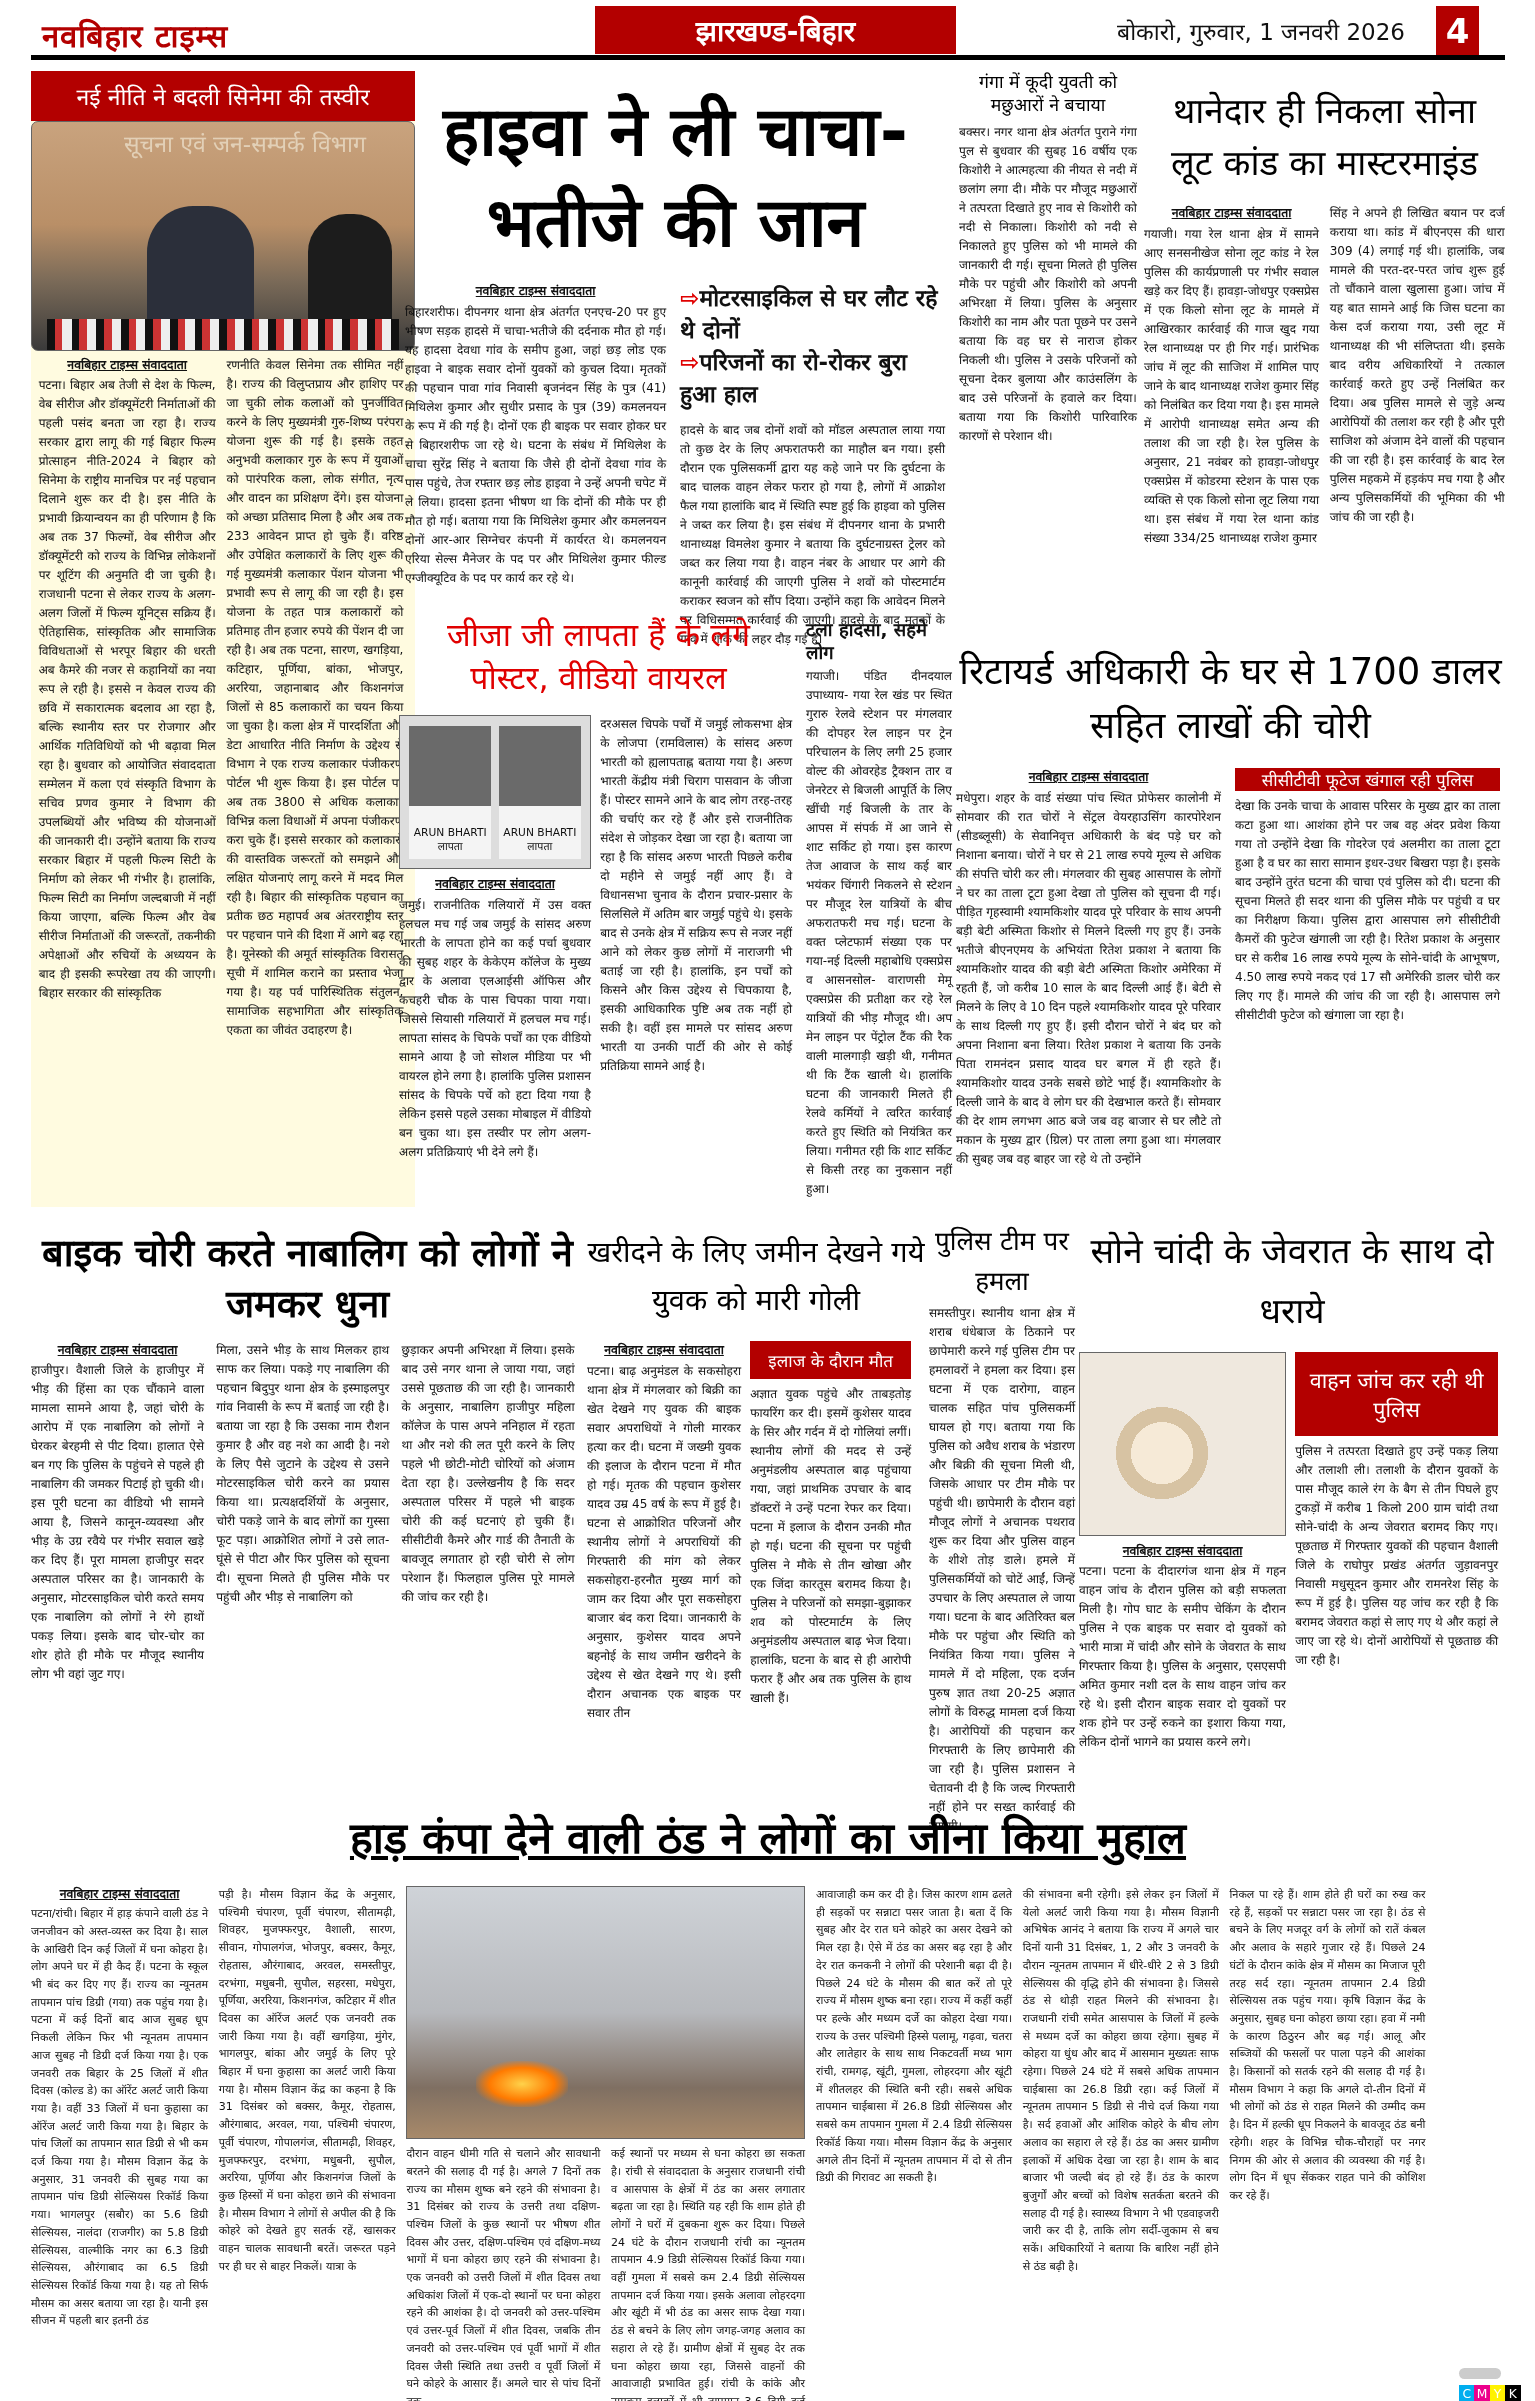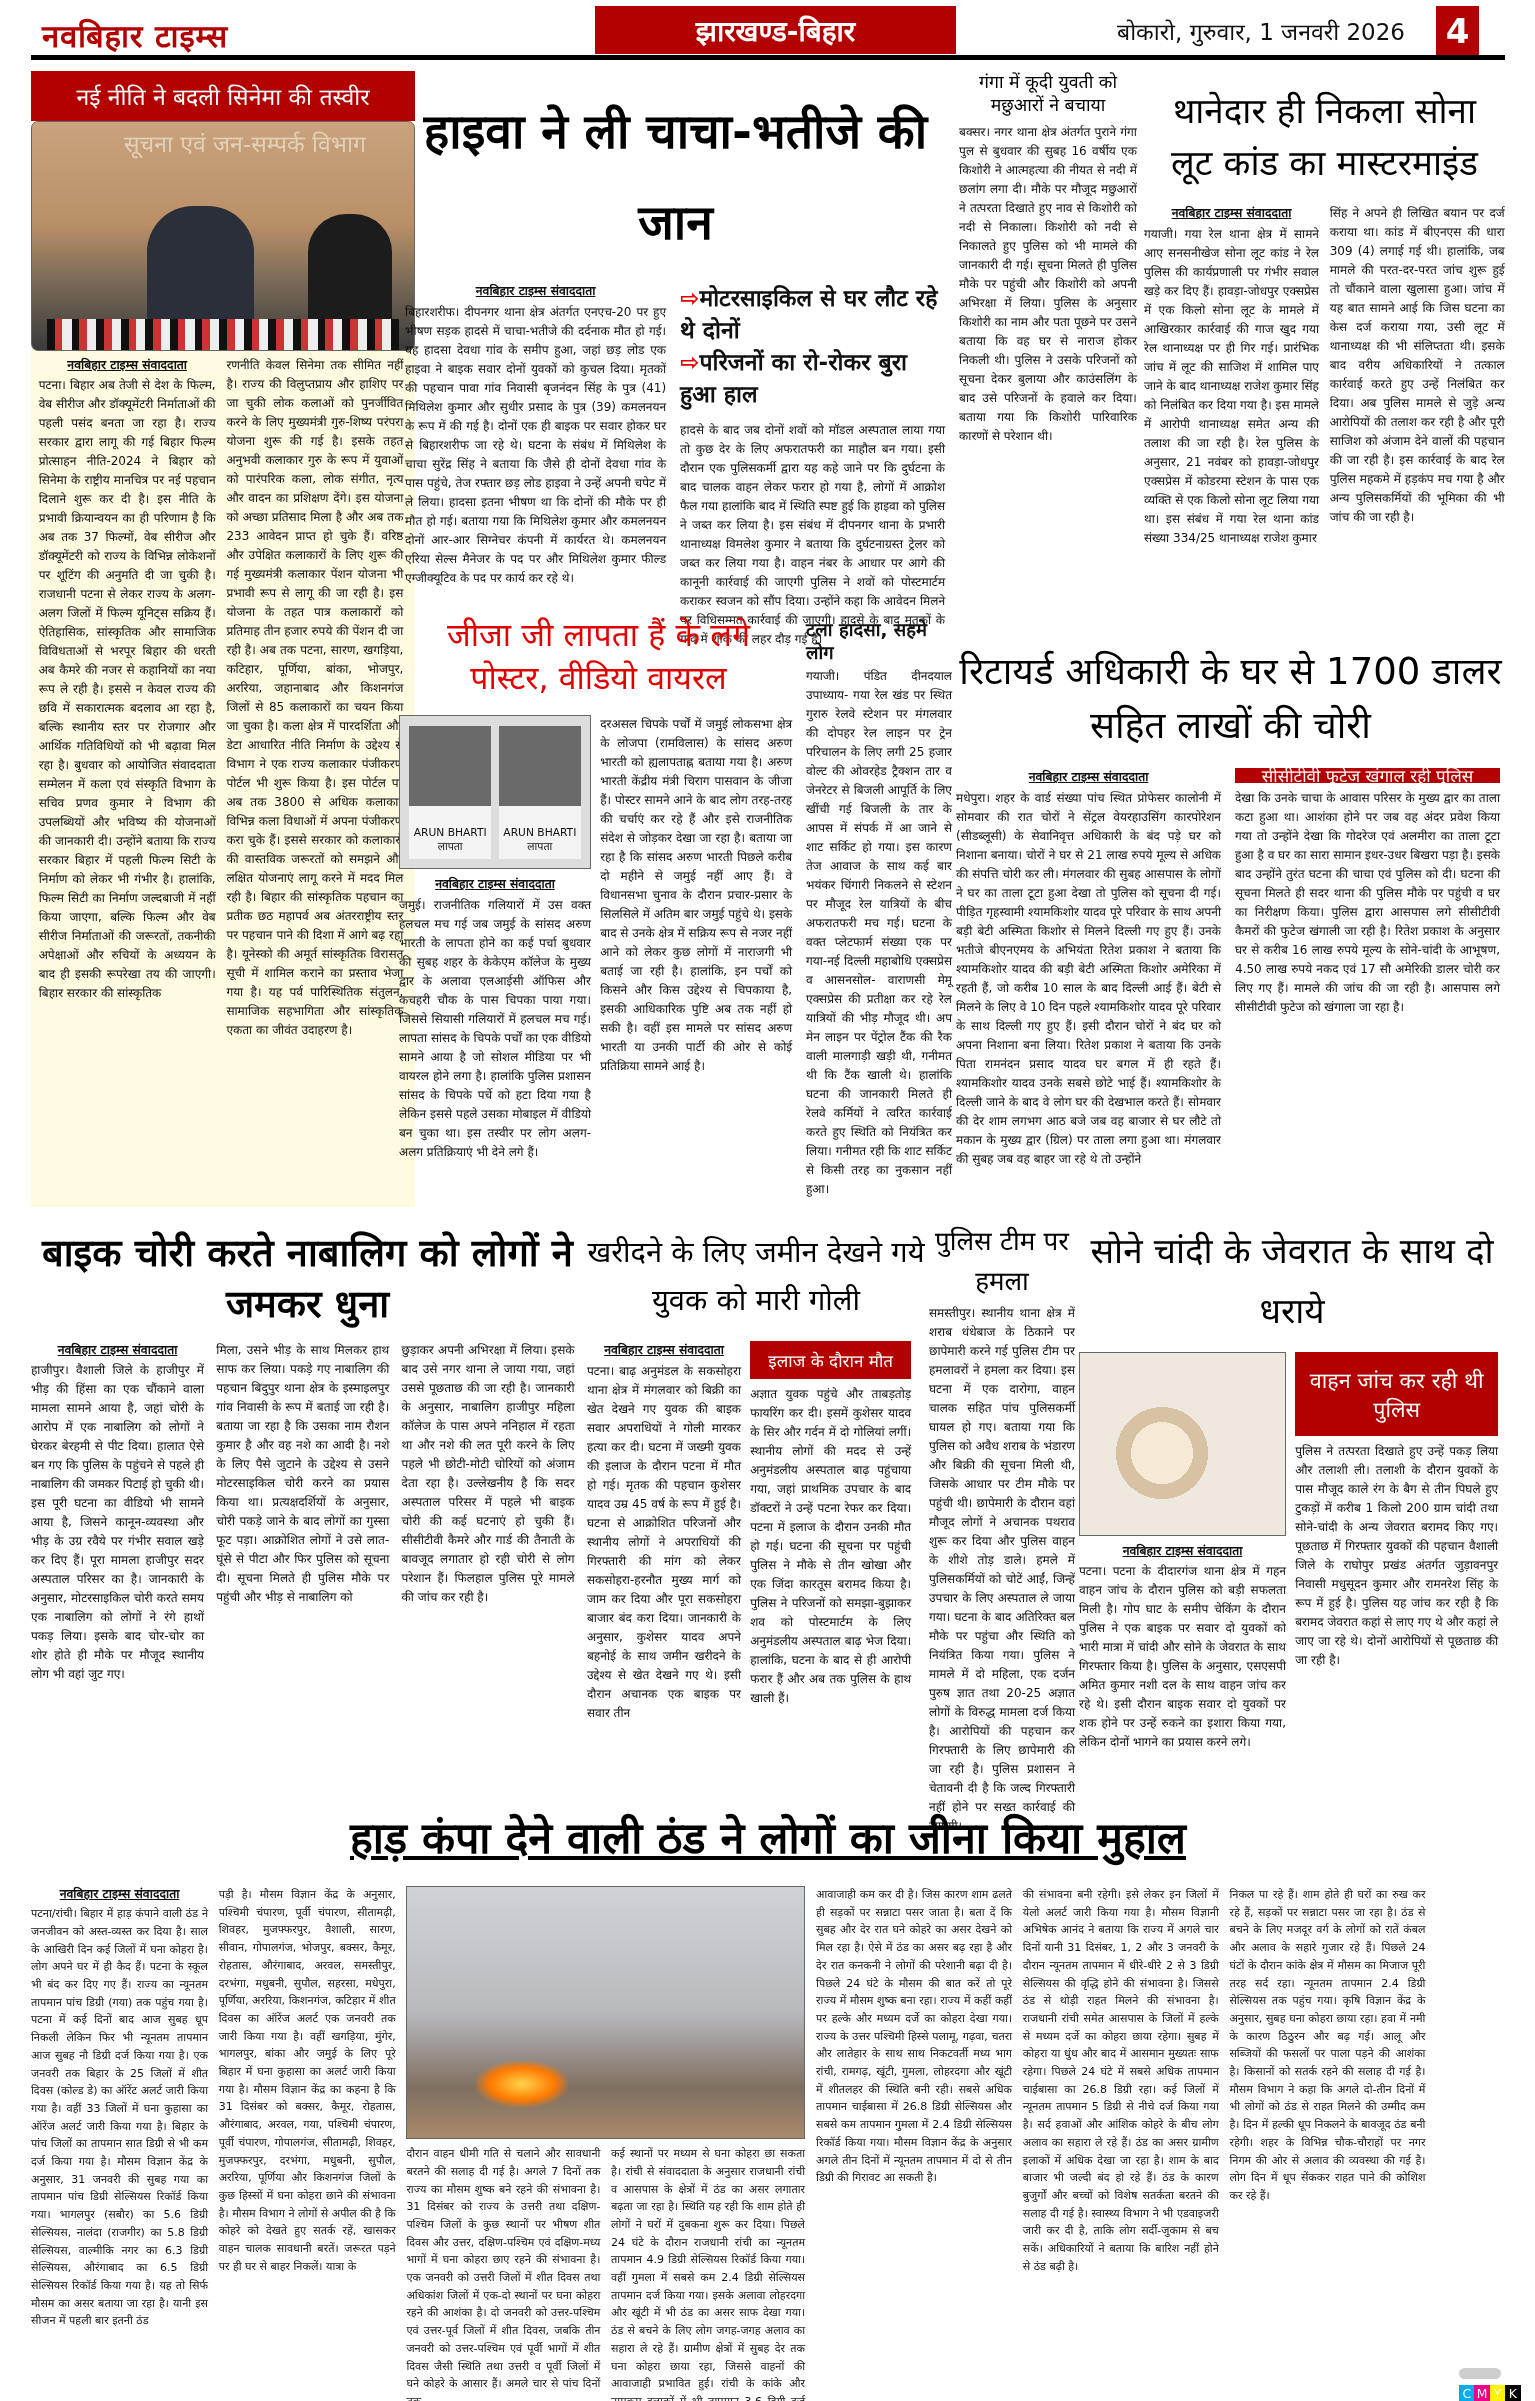--- a/index.html
+++ b/index.html
@@ -45,21 +45,21 @@
       <span class="byline">नवबिहार टाइम्स संवाददाता</span>
       <span>पटना। बिहार अब तेजी से देश के फिल्म, वेब सीरीज और डॉक्यूमेंटरी निर्माताओं की पहली पसंद बनता जा रहा है। राज्य सरकार द्वारा लागू की गई बिहार फिल्म प्रोत्साहन नीति-2024 ने बिहार को सिनेमा के राष्ट्रीय मानचित्र पर नई पहचान दिलाने शुरू कर दी है। इस नीति के प्रभावी क्रियान्वयन का ही परिणाम है कि अब तक 37 फिल्मों, वेब सीरीज और डॉक्यूमेंटरी को राज्य के विभिन्न लोकेशनों पर शूटिंग की अनुमति दी जा चुकी है। राजधानी पटना से लेकर राज्य के अलग-अलग जिलों में फिल्म यूनिट्स सक्रिय हैं। ऐतिहासिक, सांस्कृतिक और सामाजिक विविधताओं से भरपूर बिहार की धरती अब कैमरे की नजर से कहानियों का नया रूप ले रही है। इससे न केवल राज्य की छवि में सकारात्मक बदलाव आ रहा है, बल्कि स्थानीय स्तर पर रोजगार और आर्थिक गतिविधियों को भी बढ़ावा मिल रहा है। बुधवार को आयोजित संवाददाता सम्मेलन में कला एवं संस्कृति विभाग के सचिव प्रणव कुमार ने विभाग की उपलब्धियों और भविष्य की योजनाओं की जानकारी दी। उन्होंने बताया कि राज्य सरकार बिहार में पहली फिल्म सिटी के निर्माण को लेकर भी गंभीर है। हालांकि, फिल्म सिटी का निर्माण जल्दबाजी में नहीं किया जाएगा, बल्कि फिल्म और वेब सीरीज निर्माताओं की जरूरतों, तकनीकी अपेक्षाओं और रुचियों के अध्ययन के बाद ही इसकी रूपरेखा तय की जाएगी। बिहार सरकार की सांस्कृतिक</span>
     </div>
     <div class="col-text" style="width:177px;">
       <span>रणनीति केवल सिनेमा तक सीमित नहीं है। राज्य की विलुप्तप्राय और हाशिए पर जा चुकी लोक कलाओं को पुनर्जीवित करने के लिए मुख्यमंत्री गुरु-शिष्य परंपरा योजना शुरू की गई है। इसके तहत अनुभवी कलाकार गुरु के रूप में युवाओं को पारंपरिक कला, लोक संगीत, नृत्य और वादन का प्रशिक्षण देंगे। इस योजना को अच्छा प्रतिसाद मिला है और अब तक 233 आवेदन प्राप्त हो चुके हैं। वरिष्ठ और उपेक्षित कलाकारों के लिए शुरू की गई मुख्यमंत्री कलाकार पेंशन योजना भी प्रभावी रूप से लागू की जा रही है। इस योजना के तहत पात्र कलाकारों को प्रतिमाह तीन हजार रुपये की पेंशन दी जा रही है। अब तक पटना, सारण, खगड़िया, कटिहार, पूर्णिया, बांका, भोजपुर, अररिया, जहानाबाद और किशनगंज जिलों से 85 कलाकारों का चयन किया जा चुका है। कला क्षेत्र में पारदर्शिता और डेटा आधारित नीति निर्माण के उद्देश्य से विभाग ने एक राज्य कलाकार पंजीकरण पोर्टल भी शुरू किया है। इस पोर्टल पर अब तक 3800 से अधिक कलाकार विभिन्न कला विधाओं में अपना पंजीकरण करा चुके हैं। इससे सरकार को कलाकारों की वास्तविक जरूरतों को समझने और लक्षित योजनाएं लागू करने में मदद मिल रही है। बिहार की सांस्कृतिक पहचान का प्रतीक छठ महापर्व अब अंतरराष्ट्रीय स्तर पर पहचान पाने की दिशा में आगे बढ़ रहा है। यूनेस्को की अमूर्त सांस्कृतिक विरासत सूची में शामिल कराने का प्रस्ताव भेजा गया है। यह पर्व पारिस्थितिक संतुलन, सामाजिक सहभागिता और सांस्कृतिक एकता का जीवंत उदाहरण है।</span>
     </div>
   </div>
 </div>
 
 <div class="abs" style="left:399px;top:71px;width:553px;height:507px;">
-  <div class="h-black" style="font-size:48px;line-height:91px;padding:15.4px 7.7px 0;">हाइवा ने ली चाचा-भतीजे की जान</div>
+  <div class="h-black" style="font-size:68px;line-height:91px;padding:15.4px 7.7px 0;">हाइवा ने ली चाचा-भतीजे की जान</div>
   <div style="display:flex;gap:14px;margin-top:14px;padding:0 6.1px;">
     <div class="col-text" style="width:261px;">
       <span class="byline">नवबिहार टाइम्स संवाददाता</span>
       <span>बिहारशरीफ। दीपनगर थाना क्षेत्र अंतर्गत एनएच-20 पर हुए भीषण सड़क हादसे में चाचा-भतीजे की दर्दनाक मौत हो गई। यह हादसा देवधा गांव के समीप हुआ, जहां छड़ लोड एक हाइवा ने बाइक सवार दोनों युवकों को कुचल दिया। मृतकों की पहचान पावा गांव निवासी बृजनंदन सिंह के पुत्र (41) मिथिलेश कुमार और सुधीर प्रसाद के पुत्र (39) कमलनयन के रूप में की गई है। दोनों एक ही बाइक पर सवार होकर घर से बिहारशरीफ जा रहे थे। घटना के संबंध में मिथिलेश के चाचा सुरेंद्र सिंह ने बताया कि जैसे ही दोनों देवधा गांव के पास पहुंचे, तेज रफ्तार छड़ लोड हाइवा ने उन्हें अपनी चपेट में ले लिया। हादसा इतना भीषण था कि दोनों की मौके पर ही मौत हो गई। बताया गया कि मिथिलेश कुमार और कमलनयन दोनों आर-आर सिग्नेचर कंपनी में कार्यरत थे। कमलनयन एरिया सेल्स मैनेजर के पद पर और मिथिलेश कुमार फील्ड एग्जीक्यूटिव के पद पर कार्य कर रहे थे।</span>
     </div>
     <div style="width:265px;">
       <div class="sub-bullets"><span class="bullet">⇨</span><span>मोटरसाइकिल से घर लौट रहे थे दोनों</span></div>
       <div class="sub-bullets"><span class="bullet">⇨</span><span>परिजनों का रो-रोकर बुरा हुआ हाल</span></div>
       <div class="col-text" style="margin-top:10.7px;">हादसे के बाद जब दोनों शवों को मॉडल अस्पताल लाया गया तो कुछ देर के लिए अफरातफरी का माहौल बन गया। इसी दौरान एक पुलिसकर्मी द्वारा यह कहे जाने पर कि दुर्घटना के बाद चालक वाहन लेकर फरार हो गया है, लोगों में आक्रोश फैल गया हालांकि बाद में स्थिति स्पष्ट हुई कि हाइवा को पुलिस ने जब्त कर लिया है। इस संबंध में दीपनगर थाना के प्रभारी थानाध्यक्ष विमलेश कुमार ने बताया कि दुर्घटनाग्रस्त ट्रेलर को जब्त कर लिया गया है। वाहन नंबर के आधार पर आगे की कानूनी कार्रवाई की जाएगी पुलिस ने शवों को पोस्टमार्टम कराकर स्वजन को सौंप दिया। उन्होंने कहा कि आवेदन मिलने पर विधिसम्मत कार्रवाई की जाएगी। हादसे के बाद मृतकों के गांव में शोक की लहर दौड़ गई है।</div>
     </div>
@@ -109,21 +109,21 @@
 </div>
 
 <div class="abs" style="left:956px;top:645px;width:549px;height:553px;">
   <div class="h-black" style="font-size:37px;font-weight:normal;line-height:54px;">रिटायर्ड अधिकारी के घर से 1700 डालर सहित लाखों की चोरी</div>
   <div style="display:flex;gap:14px;margin-top:15.4px;">
     <div class="col-text" style="width:265px;">
       <span class="byline">नवबिहार टाइम्स संवाददाता</span>
       <span>मधेपुरा। शहर के वार्ड संख्या पांच स्थित प्रोफेसर कालोनी में सोमवार की रात चोरों ने सेंट्रल वेयरहाउसिंग कारपोरेशन (सीडब्लूसी) के सेवानिवृत्त अधिकारी के बंद पड़े घर को निशाना बनाया। चोरों ने घर से 21 लाख रुपये मूल्य से अधिक की संपत्ति चोरी कर ली। मंगलवार की सुबह आसपास के लोगों ने घर का ताला टूटा हुआ देखा तो पुलिस को सूचना दी गई। पीड़ित गृहस्वामी श्यामकिशोर यादव पूरे परिवार के साथ अपनी बड़ी बेटी अस्मिता किशोर से मिलने दिल्ली गए हुए हैं। उनके भतीजे बीएनएमय के अभियंता रितेश प्रकाश ने बताया कि श्यामकिशोर यादव की बड़ी बेटी अस्मिता किशोर अमेरिका में रहती हैं, जो करीब 10 साल के बाद दिल्ली आई हैं। बेटी से मिलने के लिए वे 10 दिन पहले श्यामकिशोर यादव पूरे परिवार के साथ दिल्ली गए हुए हैं। इसी दौरान चोरों ने बंद घर को अपना निशाना बना लिया। रितेश प्रकाश ने बताया कि उनके पिता रामनंदन प्रसाद यादव घर बगल में ही रहते हैं। श्यामकिशोर यादव उनके सबसे छोटे भाई हैं। श्यामकिशोर के दिल्ली जाने के बाद वे लोग घर की देखभाल करते हैं। सोमवार की देर शाम लगभग आठ बजे जब वह बाजार से घर लौटे तो मकान के मुख्य द्वार (ग्रिल) पर ताला लगा हुआ था। मंगलवार की सुबह जब वह बाहर जा रहे थे तो उन्होंने</span>
     </div>
     <div style="width:265px;">
-      <div class="redbar" style="height:15px;font-size:17px;font-weight:normal;margin-bottom:6.1px;">सीसीटीवी फूटेज खंगाल रही पुलिस</div>
+      <div class="redbar" style="height:23px;font-size:17px;font-weight:normal;margin-bottom:6.1px;">सीसीटीवी फूटेज खंगाल रही पुलिस</div>
       <div class="col-text">देखा कि उनके चाचा के आवास परिसर के मुख्य द्वार का ताला कटा हुआ था। आशंका होने पर जब वह अंदर प्रवेश किया गया तो उन्होंने देखा कि गोदरेज एवं अलमीरा का ताला टूटा हुआ है व घर का सारा सामान इधर-उधर बिखरा पड़ा है। इसके बाद उन्होंने तुरंत घटना की चाचा एवं पुलिस को दी। घटना की सूचना मिलते ही सदर थाना की पुलिस मौके पर पहुंची व घर का निरीक्षण किया। पुलिस द्वारा आसपास लगे सीसीटीवी कैमरों की फुटेज खंगाली जा रही है। रितेश प्रकाश के अनुसार घर से करीब 16 लाख रुपये मूल्य के सोने-चांदी के आभूषण, 4.50 लाख रुपये नकद एवं 17 सौ अमेरिकी डालर चोरी कर लिए गए हैं। मामले की जांच की जा रही है। आसपास लगे सीसीटीवी फुटेज को खंगाला जा रहा है।</div>
     </div>
   </div>
 </div>
 
 <div class="abs" style="left:31px;top:1228px;width:553px;height:568px;">
   <div class="h-black" style="font-size:38px;line-height:51px;">बाइक चोरी करते नाबालिग को लोगों ने जमकर धुना</div>
   <div style="display:flex;gap:12.3px;margin-top:10.7px;">
     <div class="col-text" style="width:173px;">
       <span class="byline">नवबिहार टाइम्स संवाददाता</span>

